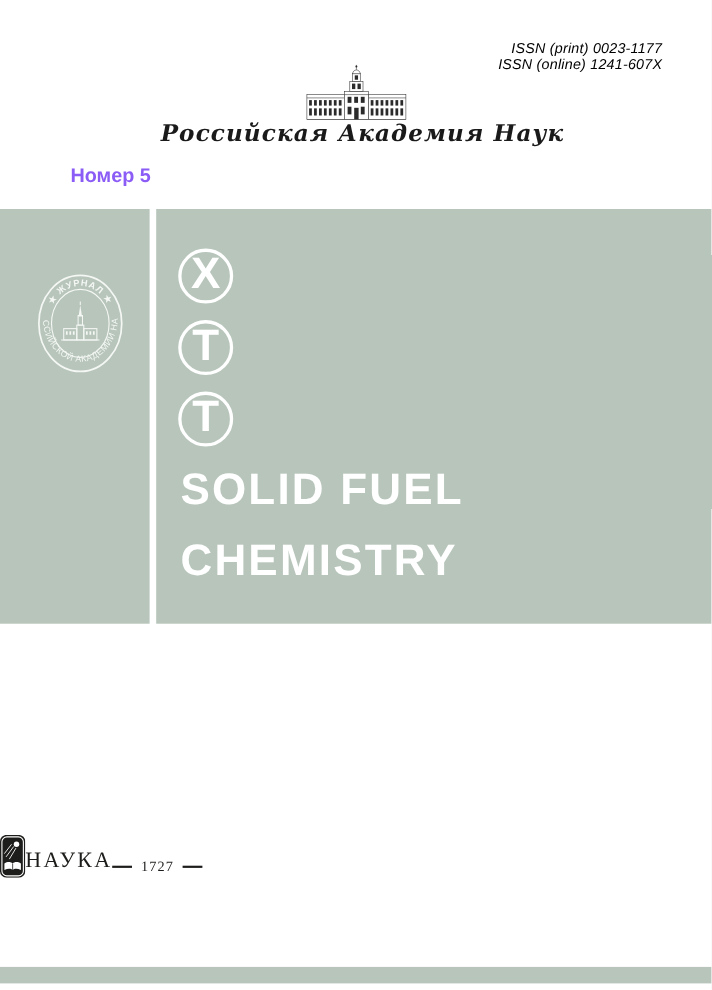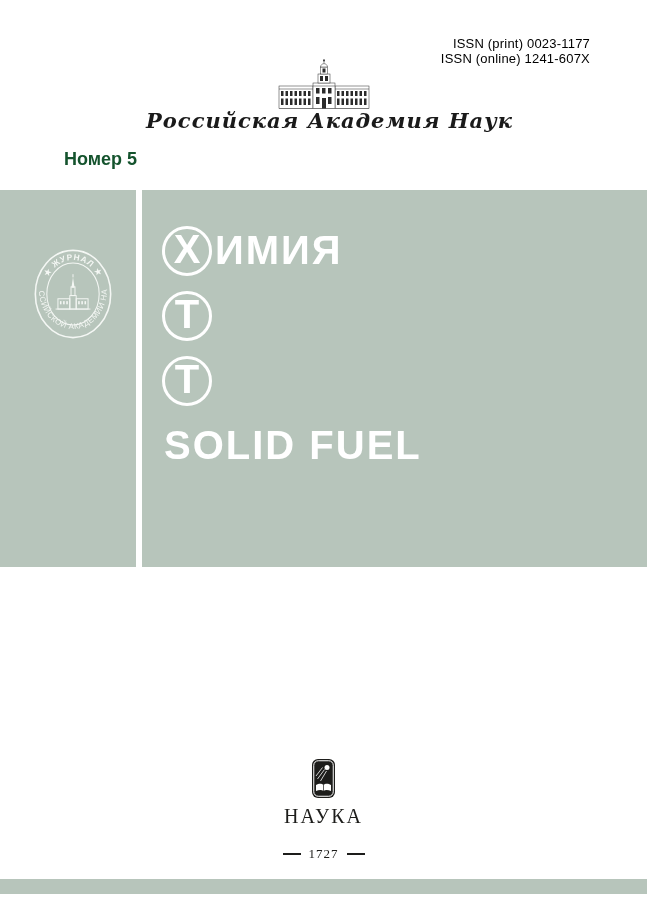--- a/index.html
+++ b/index.html
@@ -4,35 +4,35 @@
 <style>
   html,body { margin:0; padding:0; background:#ffffff; }
   #page {
     position:relative; width:647px; height:900px; margin:0 auto;
     background:#ffffff; overflow:hidden;
     font-family:"Liberation Sans", sans-serif; color:#111;
     outline:1px solid #e2e2e2;
   }
 
   
-  .issn { position:absolute; top:36px; right:57px; text-align:right;
-          font-size:13px; line-height:15px; letter-spacing:0.2px; color:#000; }
+  .issn { position:absolute; top:36px; right:45px; text-align:right;
+          font-size:13px; line-height:15px; letter-spacing:0.2px; color:#000;font-style:italic; }
 
   
   .engraving { position:absolute; top:58px; left:278px; width:92px; height:52px; }
   .academy-script {
     position:absolute; top:108px; left:0; right:0; text-align:center;
     font-family:"DejaVu Serif", serif; font-style:italic; font-weight:bold;
     font-size:21px; color:#1a1a1a; letter-spacing:1px; transform:translateX(6px);
   }
 
   
   .issue-line { position:absolute; top:149px; left:64px; right:57px;
                 display:flex; justify-content:space-between;
-                font-size:18px; font-weight:bold; color:#14532d; }
+                font-size:18px; font-weight:bold; color:#8b5cf6; }
 
   
   .accent-strip { position:absolute; top:190px; left:0; width:136px; height:377px; background:#b7c5bb; }
   .cover-panel  { position:absolute; top:190px; left:142px; width:505px; height:377px; background:#b7c5bb; }
   .bottom-bar   { position:absolute; top:879px; left:0; width:647px; height:15px; background:#b7c5bb; }
 
   
   .seal { position:absolute; left:33px; top:58px; width:80px; height:92px; }
   .seal text { font-family:"Liberation Sans", sans-serif; fill:#f4f7f4; }
 
@@ -42,21 +42,21 @@
            font-weight:bold; font-size:40px; letter-spacing:2px; }
   .t-row .circle {
     width:50px; height:50px; border:3px solid #ffffff; border-radius:50%;
     box-sizing:border-box; display:flex; align-items:center; justify-content:center;
     margin-right:3px; letter-spacing:0; flex:0 0 auto; padding-bottom:2px;
   }
   .t-row.en { margin-left:2px; }
 
   
   .publisher { position:absolute; top:759px; left:0; right:0;
-               display:flex; flex-direction:column; align-items:center; }
+               display:flex; flex-direction:row; align-items:center; }
   .pub-emblem { width:23px; height:39px; }
   .pub-name { margin-top:7px; font-family:"Liberation Serif", serif;
               font-size:20px; letter-spacing:2px; color:#1d1d1b; font-weight:normal; }
   .pub-year-row { margin-top:18px; display:flex; align-items:center; gap:8px; }
   .pub-year-row .dash { width:18px; height:2px; background:#1d1d1b; }
   .pub-year { font-family:"Liberation Serif", serif; font-size:13px; color:#1d1d1b; letter-spacing:1px; }
 
   svg .ln { stroke:#2b2b2b; stroke-width:1; fill:none; }
   svg .bd { fill:#ffffff; stroke:#2b2b2b; stroke-width:1; }
   svg .wn { fill:#2b2b2b; stroke:none; }
@@ -171,29 +171,29 @@
           <rect x="60.5" y="67" width="2" height="4"></rect>
           <rect x="64.5" y="67" width="2" height="4"></rect>
       </g>
     </svg>
   </div>
 
   <div class="cover-panel">
     <div class="title-block">
       <div class="t-row">
         <span class="circle">Х</span>
-          <span>ИМИЯ</span>
       </div>
       <div class="t-row">
         <span class="circle">Т</span>
       </div>
       <div class="t-row">
         <span class="circle">Т</span>
       </div>
       <div class="t-row en">SOLID FUEL</div>
+      <div class="t-row en">CHEMISTRY</div>
     </div>
   </div>
 
   <div class="publisher">
     <svg class="pub-emblem" viewBox="0 0 46 78">
       <rect x="0" y="0" width="46" height="78" rx="12" fill="#1d1d1b"></rect>
       <rect x="3.5" y="3.5" width="39" height="71" rx="9" fill="none" stroke="#ffffff" stroke-width="2"></rect>
       <circle cx="30" cy="17" r="5" fill="#ffffff"></circle>
       <g stroke="#ffffff" stroke-width="1.6">
         <line x1="25" y1="21" x2="11" y2="40"></line>

